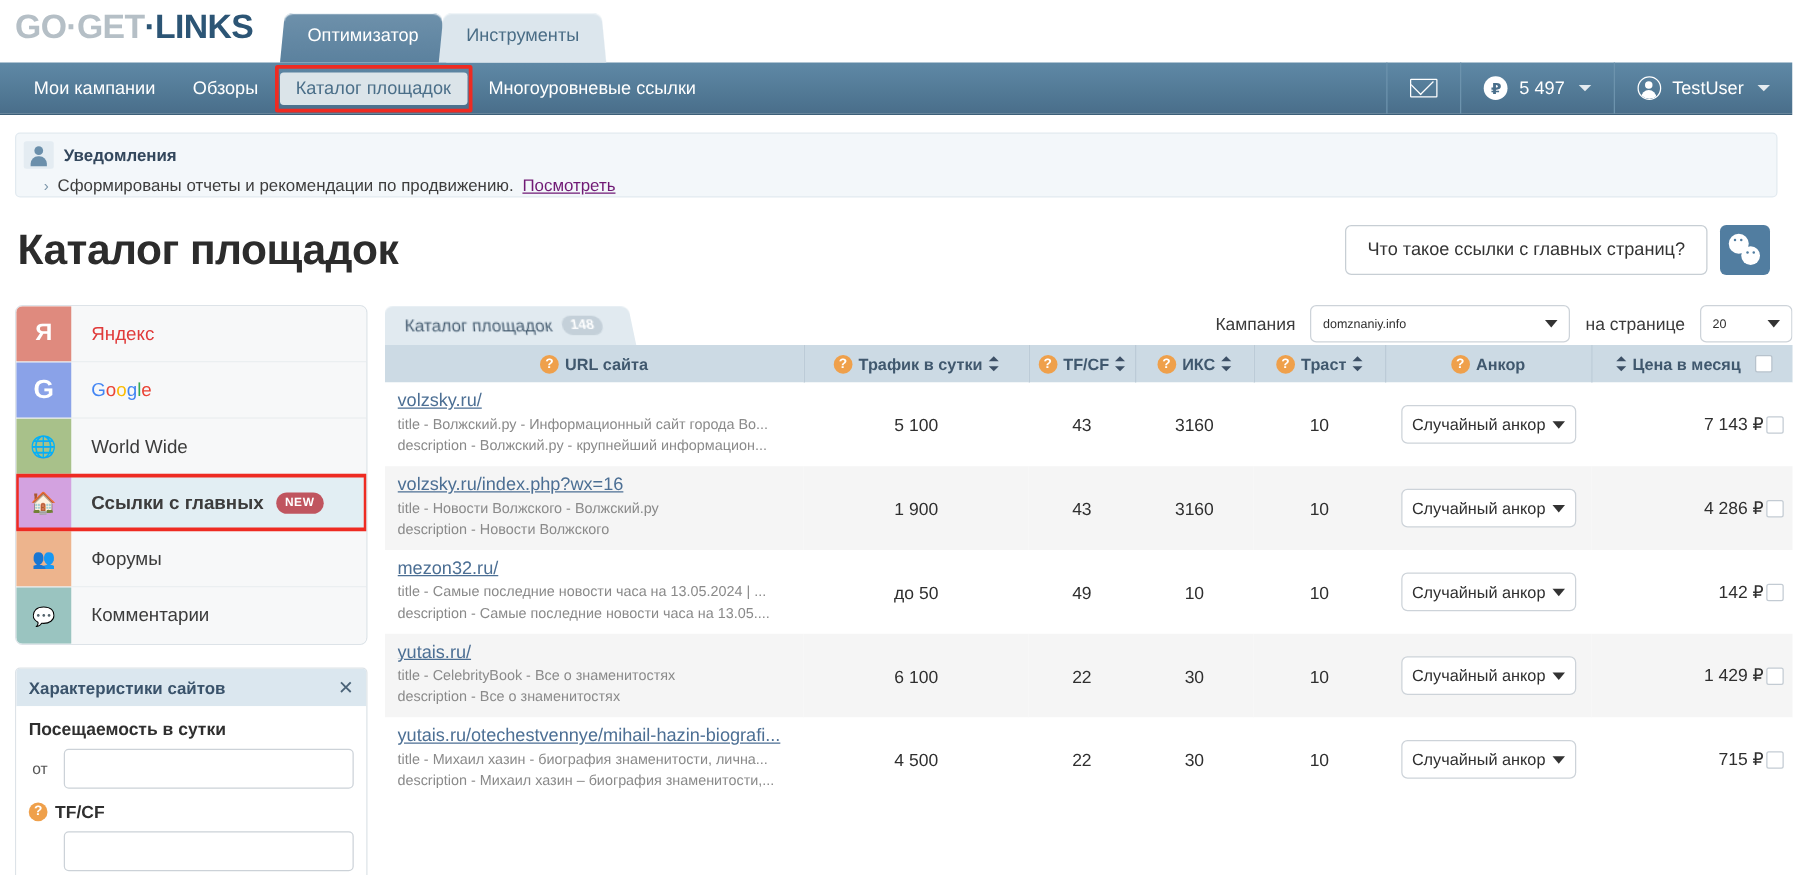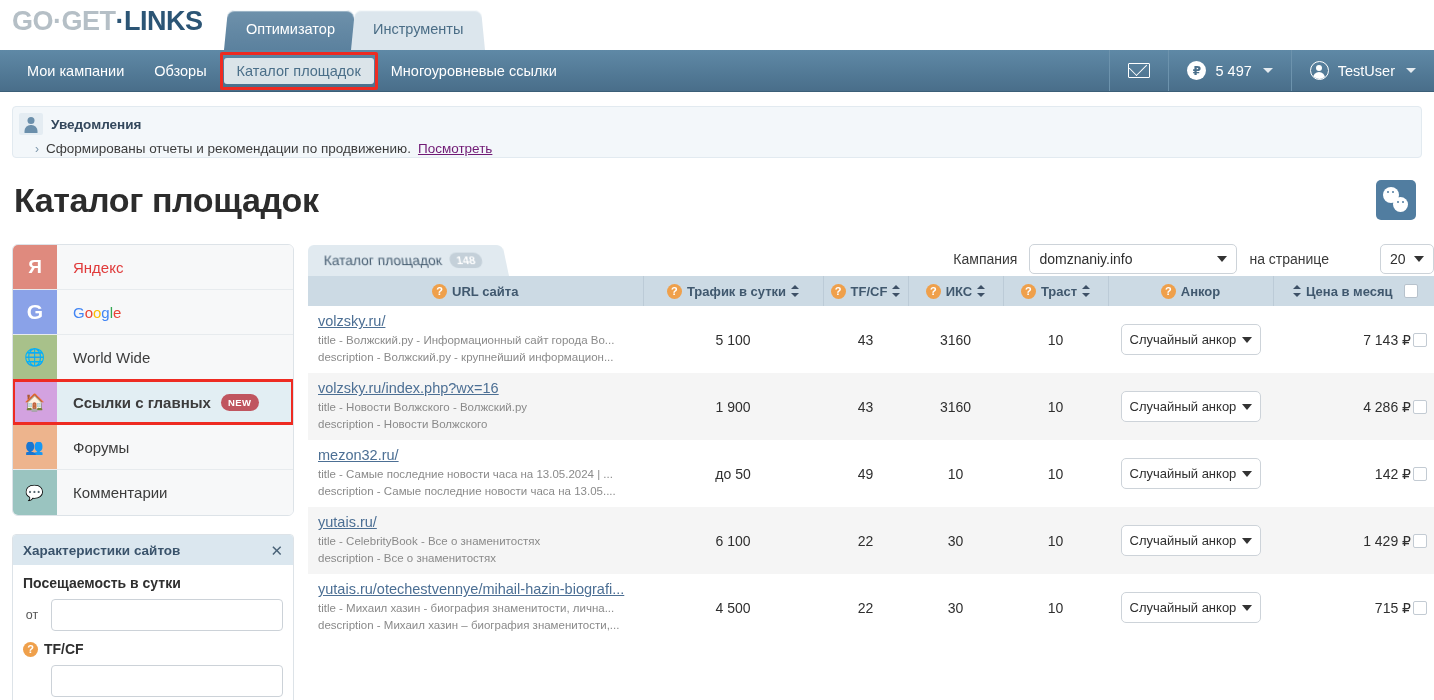--- a/index.html
+++ b/index.html
@@ -391,25 +391,25 @@
     padding-bottom: 2px;
   }
   .select {
     border: 1px solid #cdd3d9;
     border-radius: 5px;
     background: #fff;
     height: 30px;
     display: flex; align-items: center; justify-content: space-between;
     padding: 4px 9px;
     cursor: pointer;
-    font-size: 14px;
+    font-size: 10px;
     color: #2f2f2f;
   }
   .sel-campaign { width: 208px; }
-  .sel-perpage { width: 54px; gap: 5px; margin-left: 39px; }
+  .sel-perpage { width: 74px; gap: 5px; }
   .caret-d {
     width: 0; height: 0;
     border-left: 5px solid transparent;
     border-right: 5px solid transparent;
     border-top: 6px solid #333;
   }
 
   table.grid { width: 100%; border-collapse: collapse; table-layout: fixed; }
   table.grid thead th {
     background: #ccdae4;
@@ -556,20 +556,21 @@
       <span class="notif-arrow">›</span>
       <span>Сформированы отчеты и рекомендации по продвижению.</span>
       <span class="notif-link">Посмотреть</span>
     </div>
   </div>
 </div>
 
 <div class="titlerow">
   <div class="pagetitle">Каталог площадок</div>
   <div class="title-actions">
+    <div class="btn-outline">Что такое ссылки с главных страниц?</div>
     <div class="btn-chat">
       <span class="smiley sm-a"></span>
       <span class="smiley sm-b"></span>
       <span class="sm-dot" style="left:11px;top:11px;"></span>
       <span class="sm-dot" style="left:16px;top:11px;"></span>
       <span class="sm-dot" style="left:21px;top:21px;"></span>
       <span class="sm-dot" style="left:26px;top:21px;"></span>
     </div>
   </div>
 </div>

